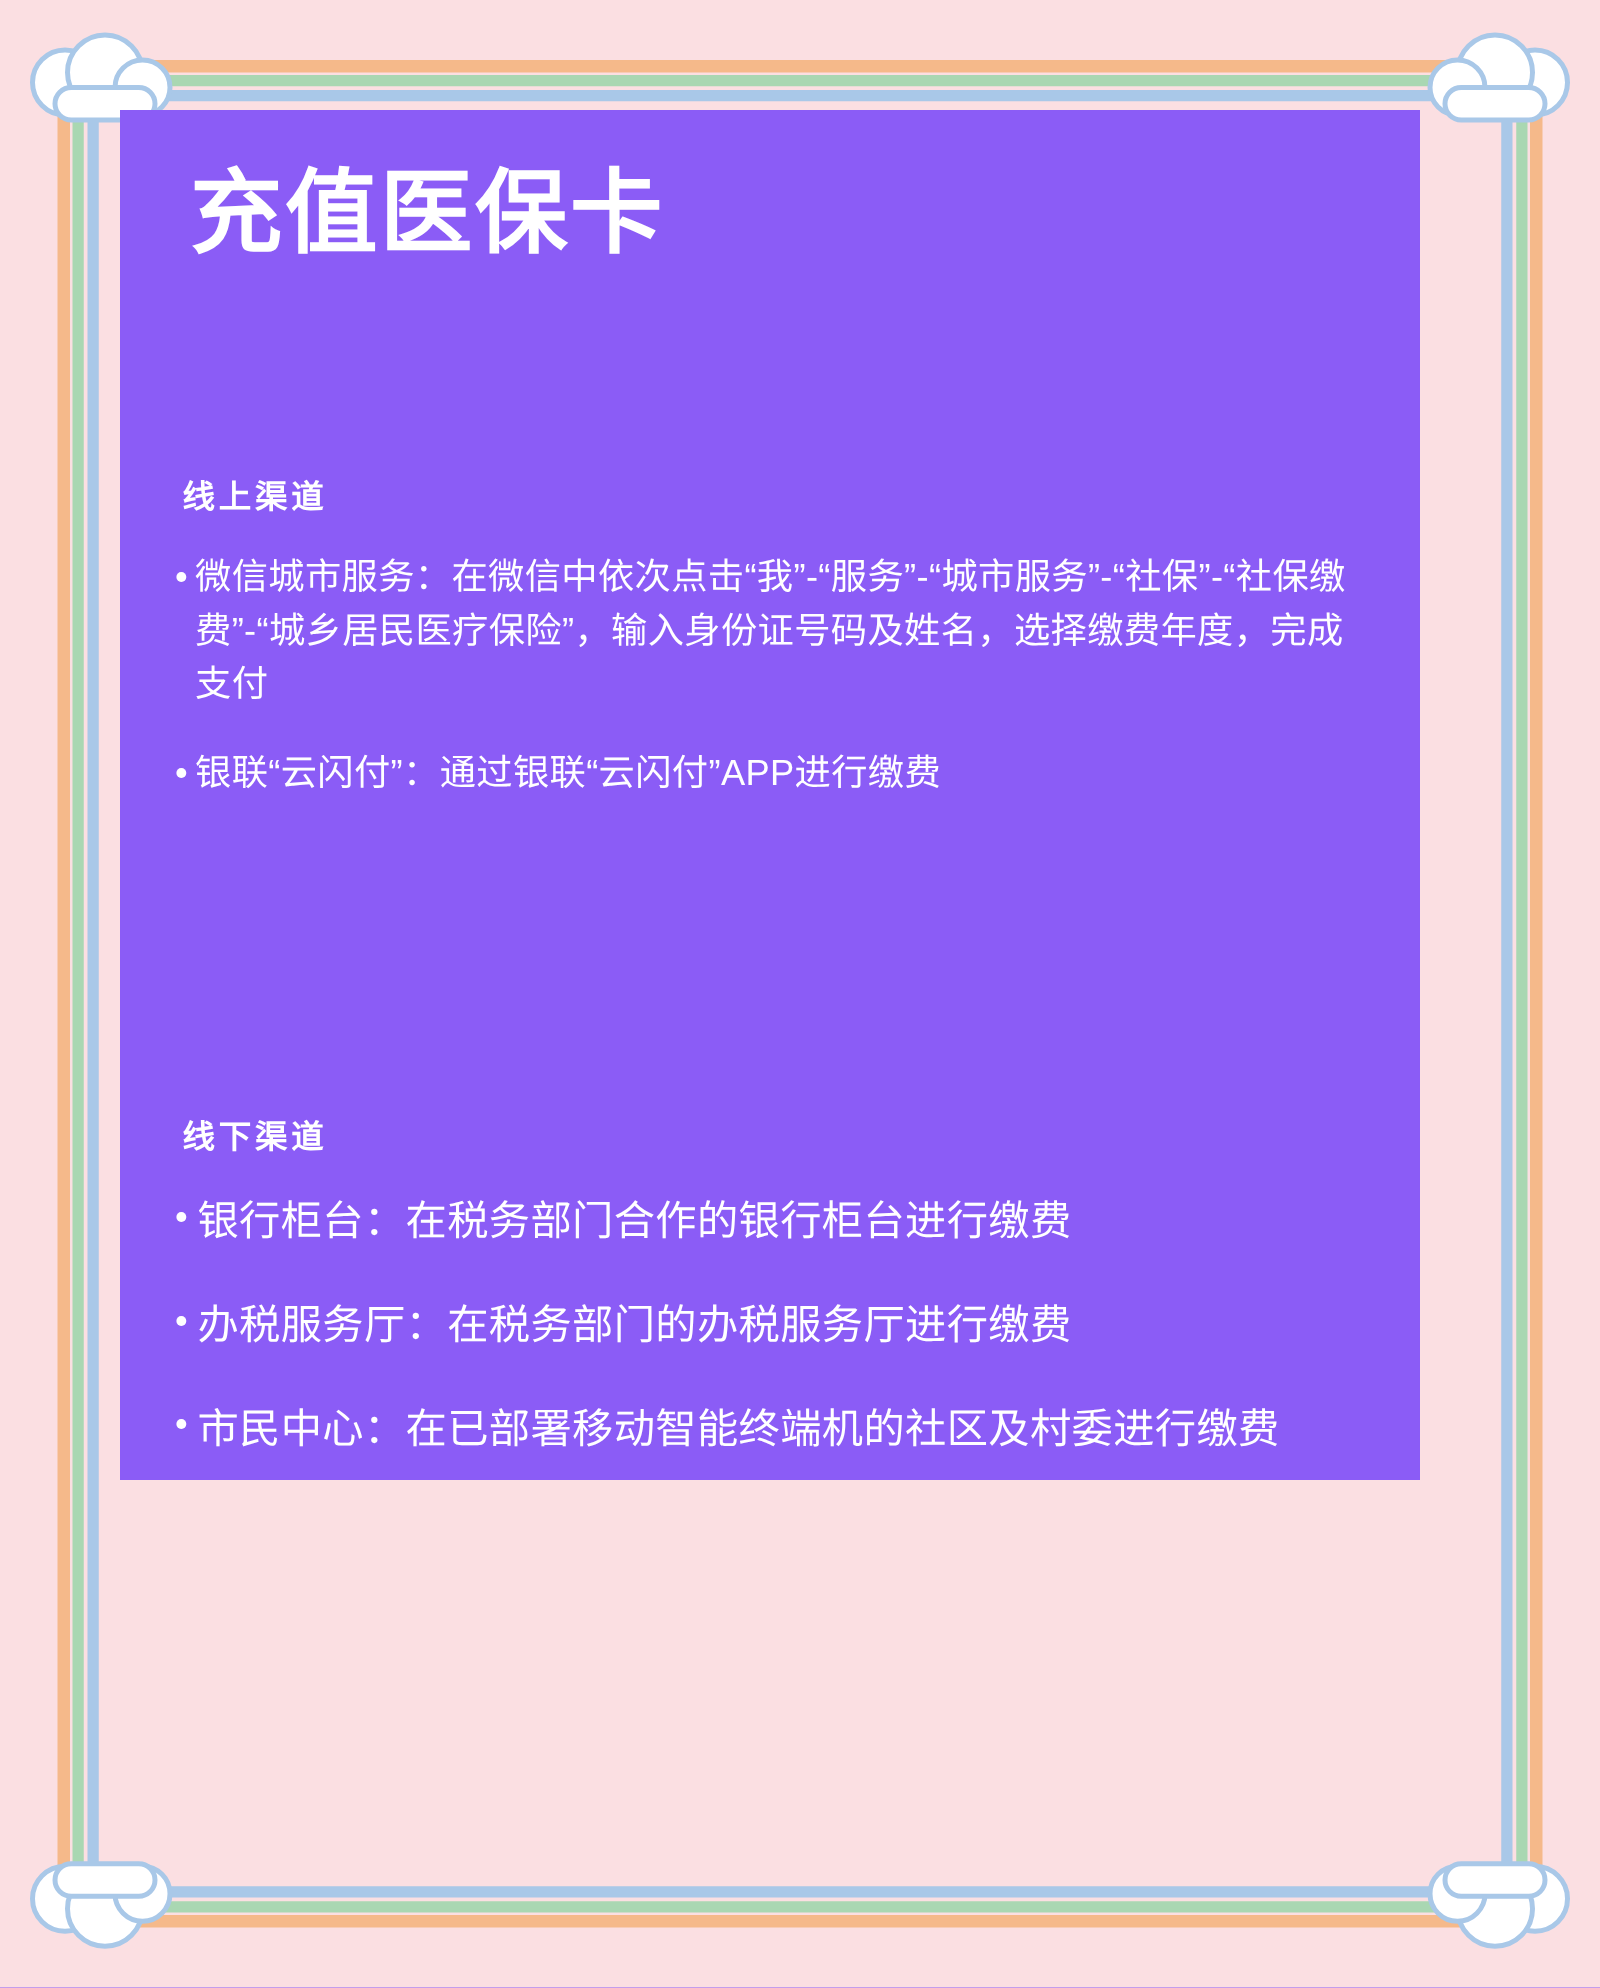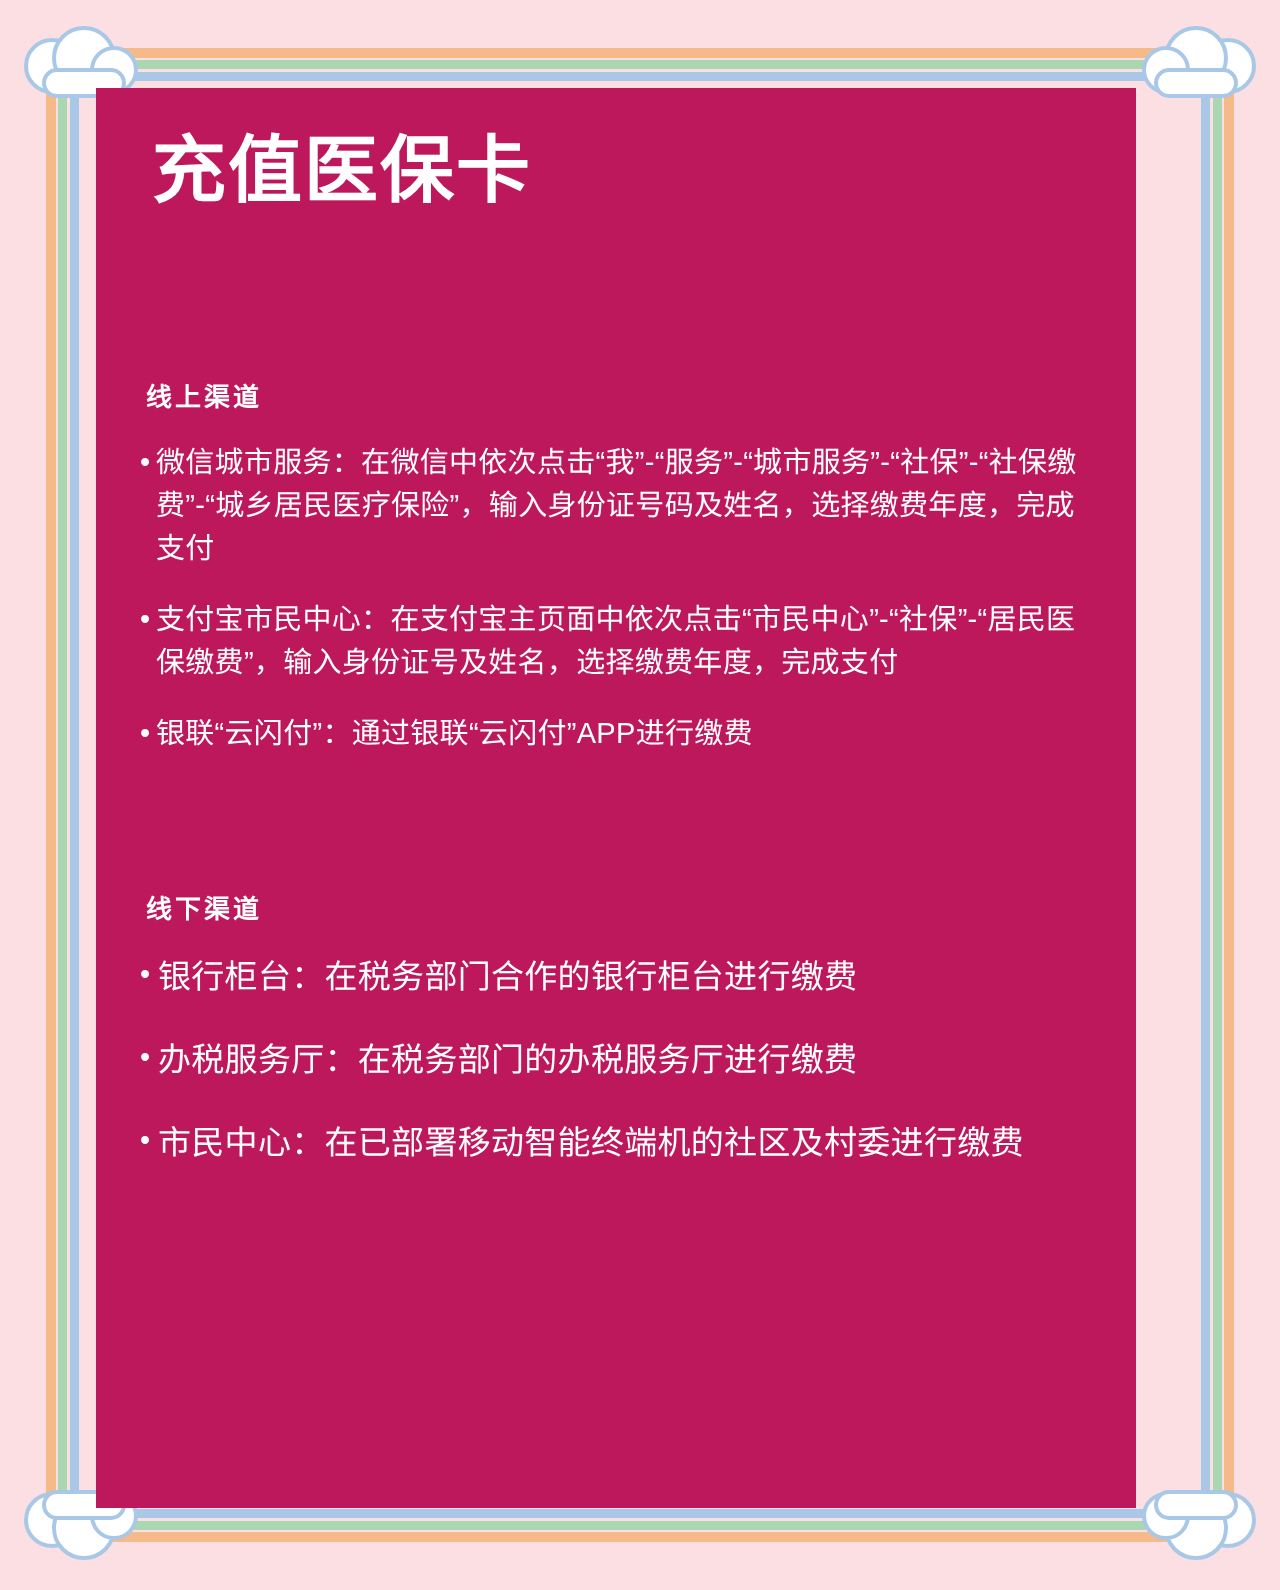--- a/index.html
+++ b/index.html
@@ -45,22 +45,22 @@
   .cloud-tr { right: 14px; top: 24px; }
   .cloud-bl { left: 14px;  bottom: 24px; }
   .cloud-br { right: 14px; bottom: 24px; }
 
   
   .card {
     position: absolute;
     left: 96px;
     top: 88px;
     width: 1040px;
-    height: 1420px;
-    background: #be185d;
+    height: 1096px;
+    background: #8b5cf6;
     box-sizing: border-box;
     padding: 0;
     color: #ffffff;
     overflow: hidden;
   }
 
   .title {
     margin: 0;
     position: absolute;
     left: 56px;
@@ -171,21 +171,20 @@
 </span>
 
 <div class="card">
 
   <h1 class="title">充值医保卡</h1>
 
   <div class="section section-online">
     <div class="section-heading">线上渠道</div>
     <ul class="bullets">
       <li>微信城市服务：在微信中依次点击“我”-“服务”-“城市服务”-“社保”-“社保缴费”-“城乡居民医疗保险”，输入身份证号码及姓名，选择缴费年度，完成支付</li>
-      <li>支付宝市民中心：在支付宝主页面中依次点击“市民中心”-“社保”-“居民医保缴费”，输入身份证号及姓名，选择缴费年度，完成支付</li>
       <li>银联“云闪付”：通过银联“云闪付”APP进行缴费</li>
     </ul>
   </div>
 
   <div class="section section-offline">
     <div class="section-heading">线下渠道</div>
     <ul class="bullets">
       <li>银行柜台：在税务部门合作的银行柜台进行缴费</li>
       <li>办税服务厅：在税务部门的办税服务厅进行缴费</li>
       <li>市民中心：在已部署移动智能终端机的社区及村委进行缴费</li>

